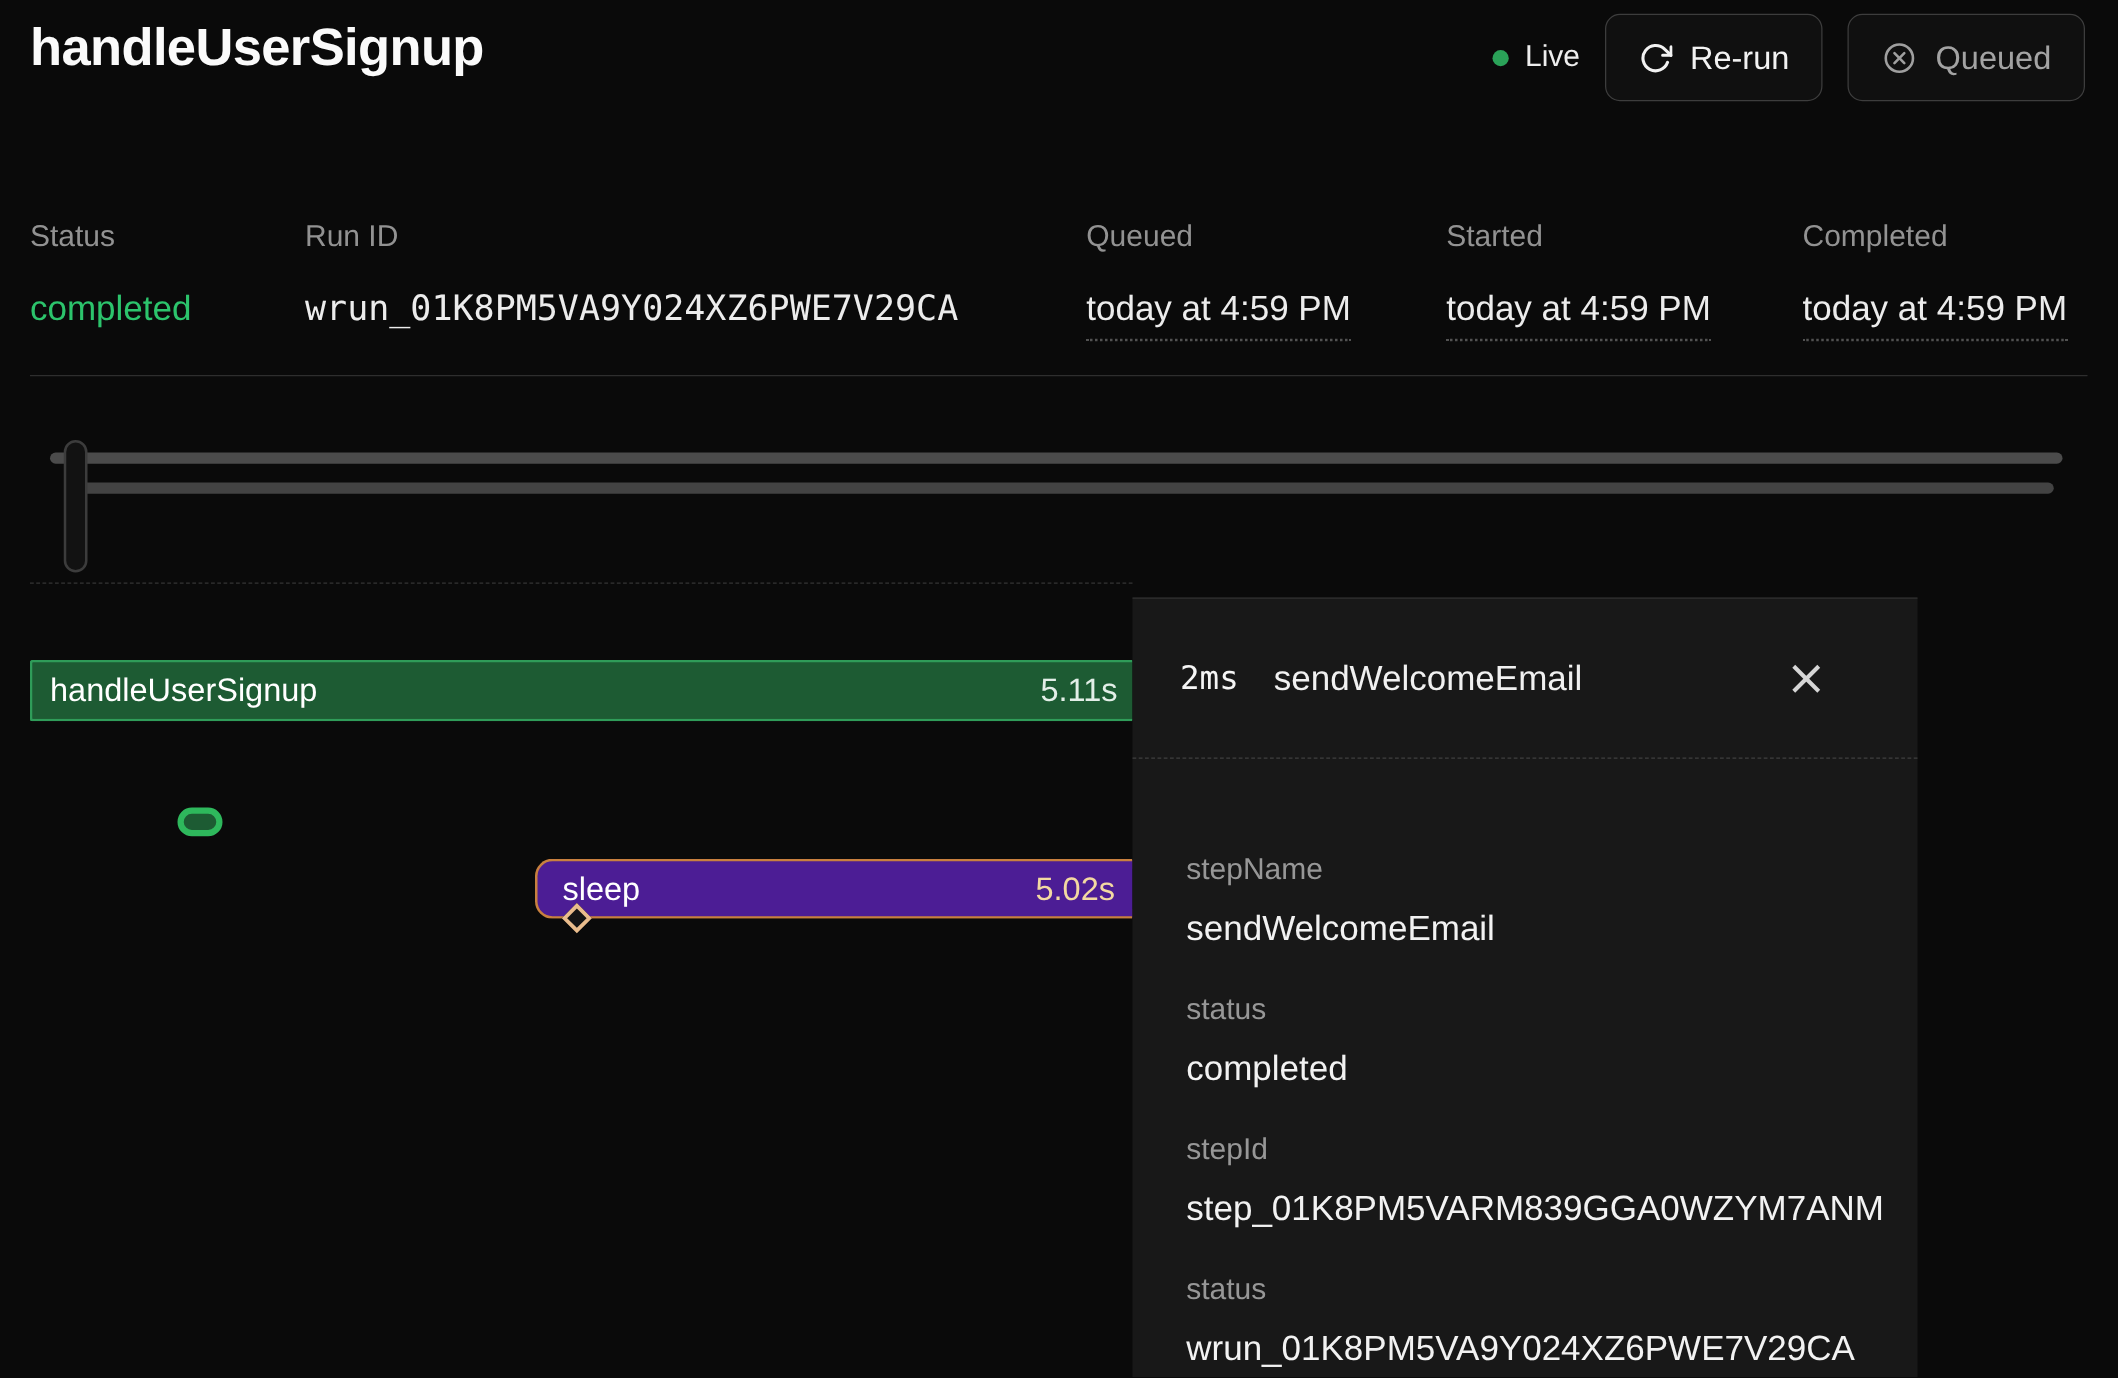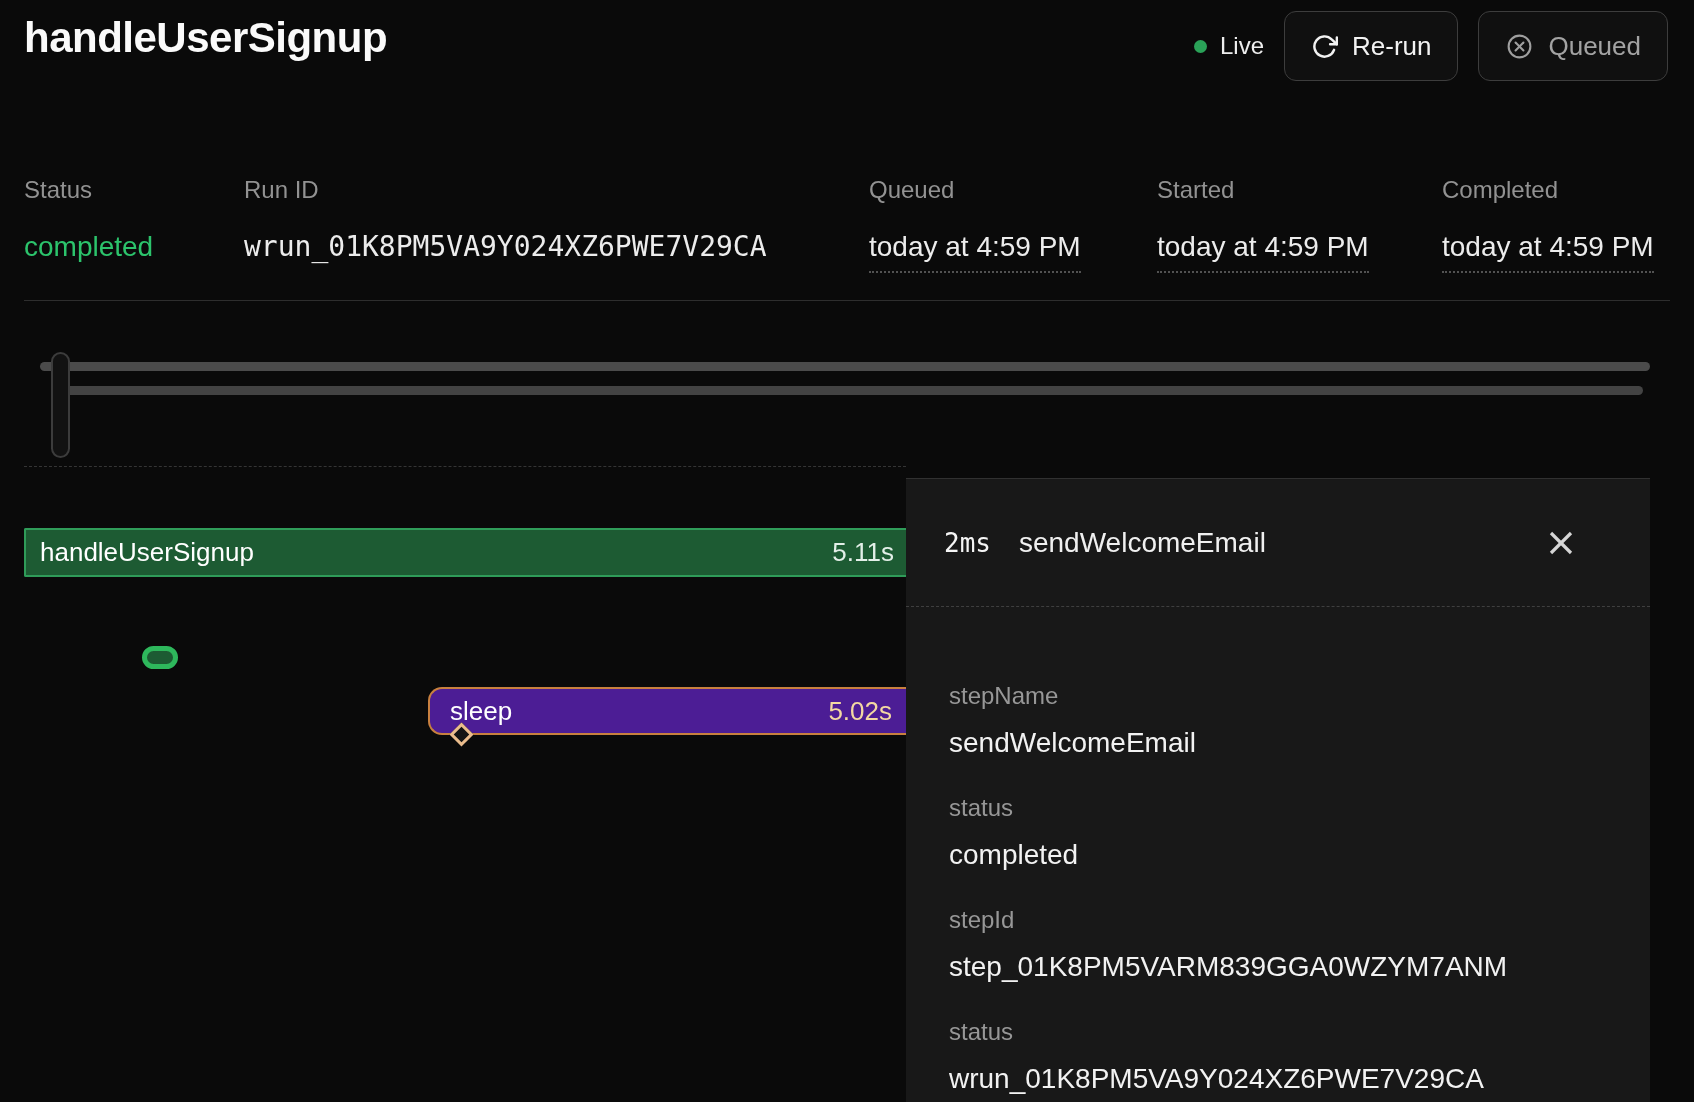--- a/index.html
+++ b/index.html
@@ -51,21 +51,21 @@
   .step-pill{position:absolute;left:142px;top:646px;width:36px;height:23px;
              border:5px solid #2eb85c;border-radius:12px;background:#1d5b33;box-sizing:border-box;}
   .sleep-span{left:428px;top:687px;width:478px;height:48px;background:#4c1d95;
               border:2px solid #c8803f;border-right:none;border-radius:14px 0 0 14px;
               padding:0 14px 0 20px;}
   .sleep-duration{color:#f3d9a2;}
   .diamond{position:absolute;left:453px;top:726px;width:17px;height:17px;background:#141414;
            border:3px solid #eabc8c;box-sizing:border-box;transform:rotate(45deg);z-index:3;}
 
   
-  .panel{position:absolute;left:906px;top:478px;width:744px;height:624px;background:#181818;
+  .panel{position:absolute;left:906px;top:478px;width:628px;height:624px;background:#181818;
          border-top:1px solid #313131;box-sizing:border-box;}
   .panel-header{position:relative;height:128px;border-bottom:1px dashed #3f3f3f;
                 display:flex;align-items:center;padding-left:38px;box-sizing:border-box;}
   .panel-duration{font-family:"DejaVu Sans Mono","Liberation Mono",monospace;
                   font-size:26px;color:#f5f5f5;margin-right:28px;}
   .panel-title{font-size:28px;color:#f0f0f0;}
   .panel-close{position:absolute;right:74px;top:50%;transform:translateY(-50%);
                background:none;border:none;padding:0;cursor:pointer;display:flex;}
   .field{position:absolute;left:43px;}
   .f1{top:202px;} .f2{top:314px;} .f3{top:426px;} .f4{top:538px;}

